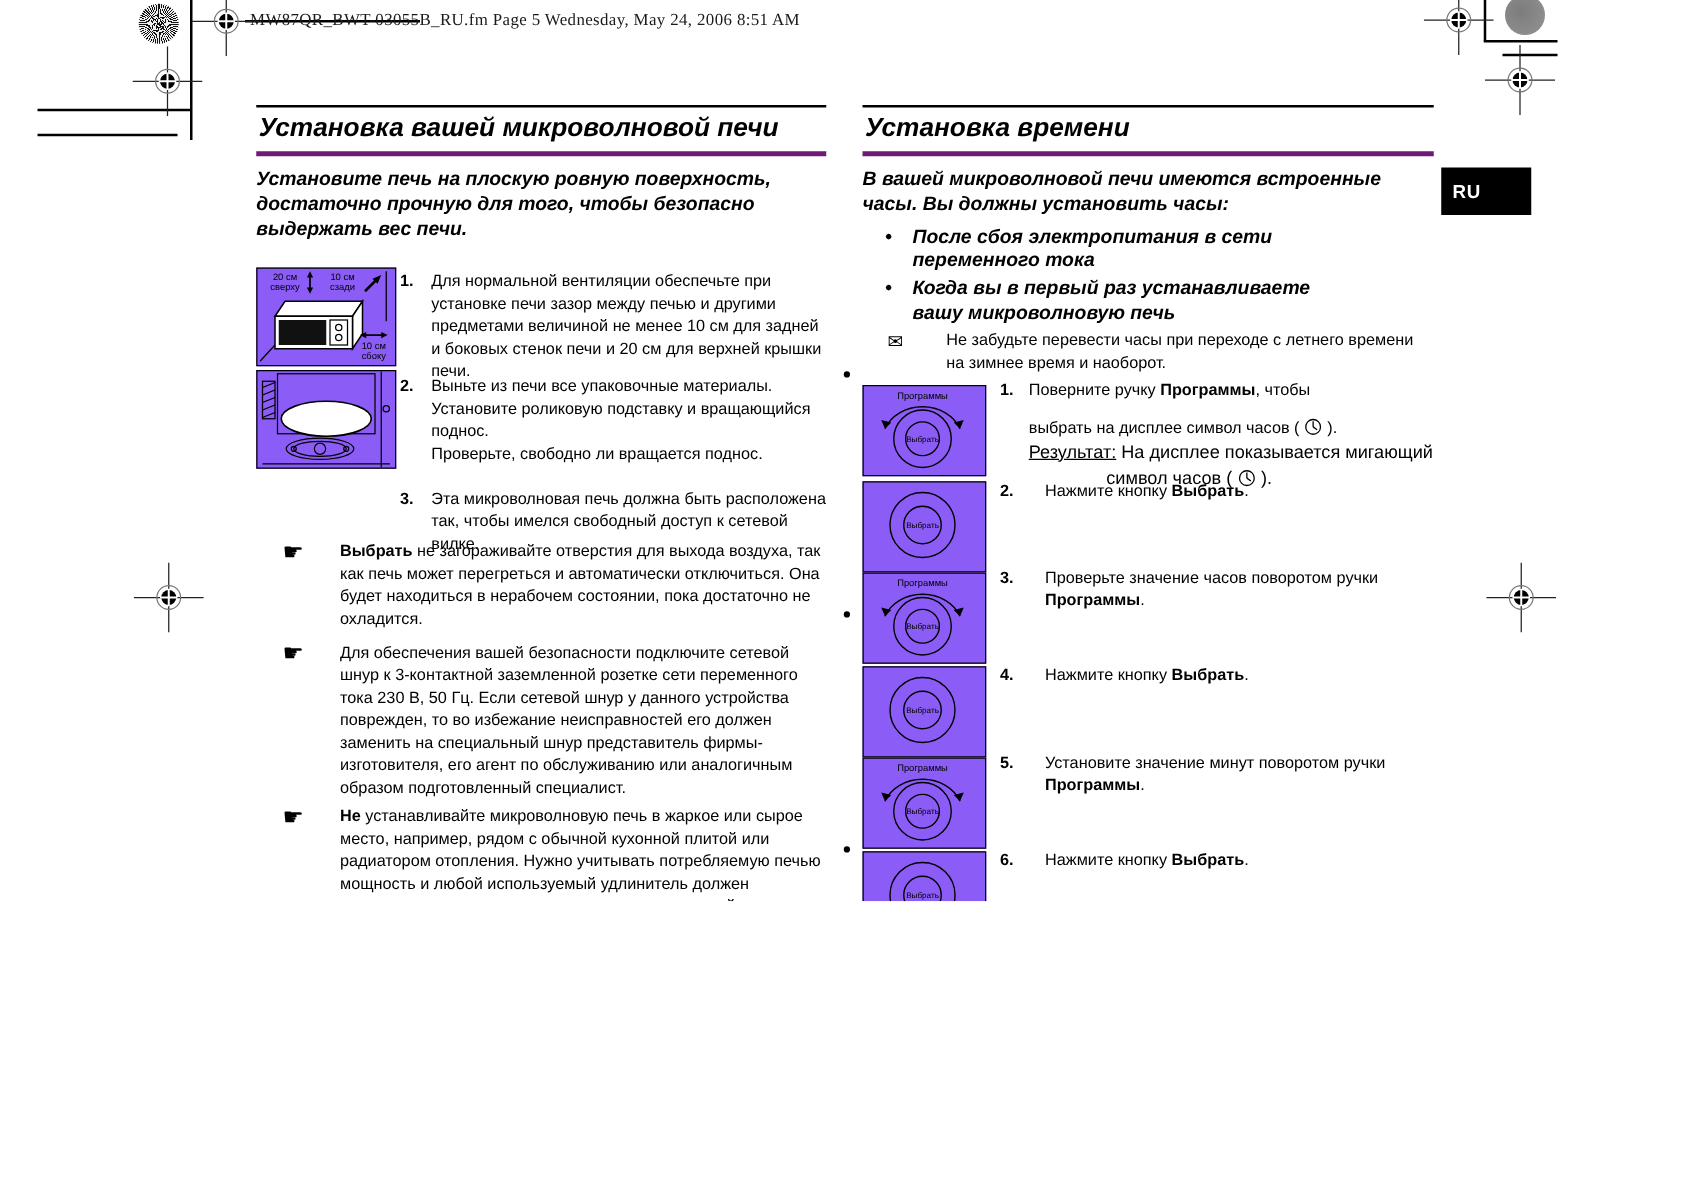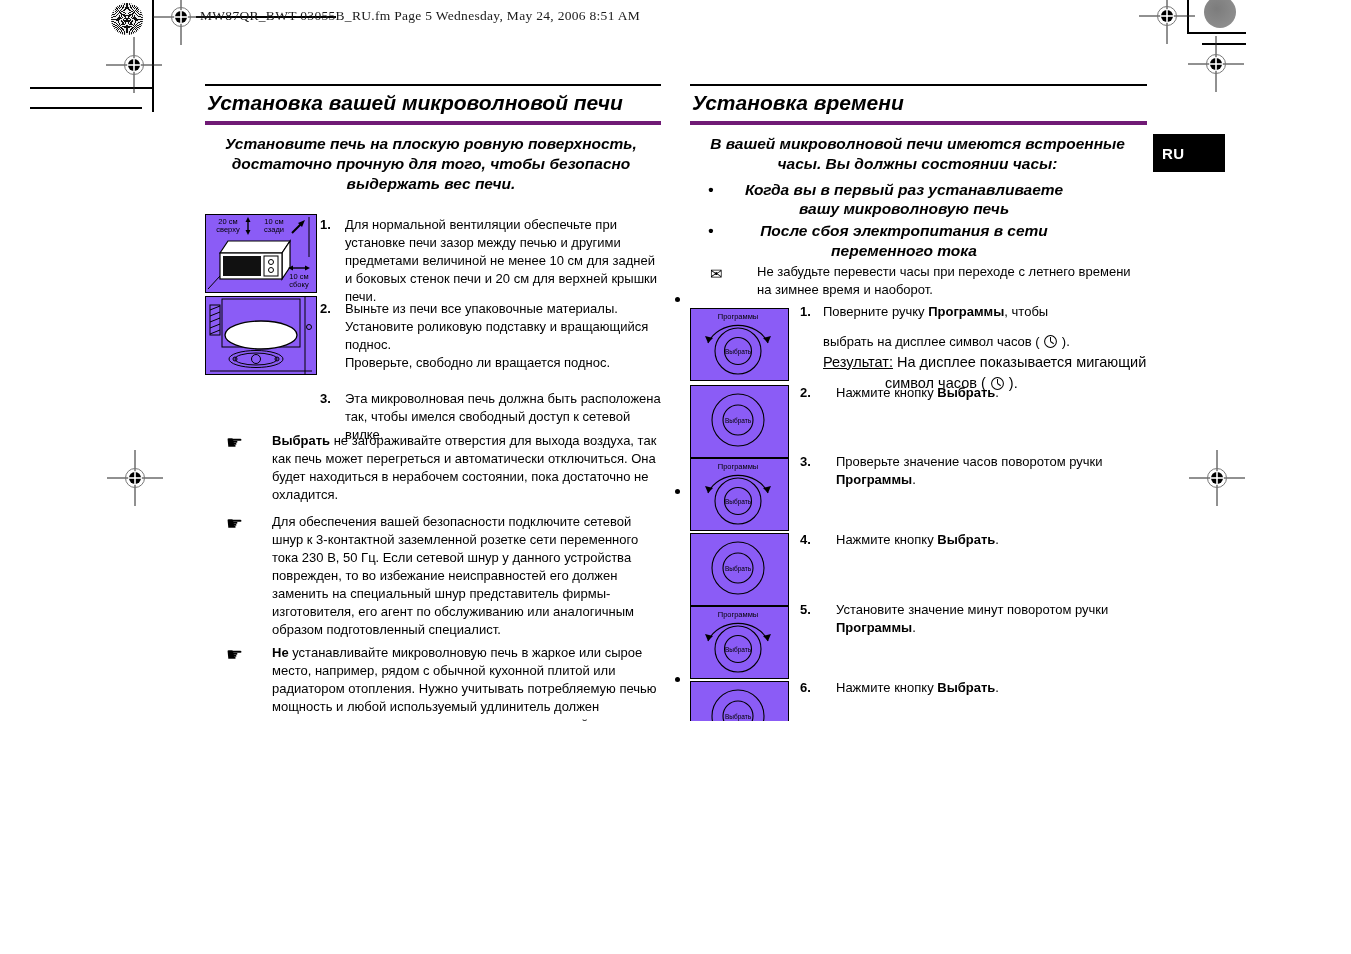--- a/index.html
+++ b/index.html
@@ -11,21 +11,21 @@
   .starburst{position:absolute;width:32px;height:32px;border-radius:50%;
              background:repeating-conic-gradient(#111 0deg 3deg,#eee 3deg 7deg);}
   .graydot{position:absolute;width:32px;height:32px;border-radius:50%;
            background:radial-gradient(circle at 40% 40%, #7c7c7c, #949494);}
   .straydot{position:absolute;width:5px;height:5px;border-radius:50%;background:#000;}
   .doc-header{position:absolute;left:200px;top:8px;font-family:"Liberation Serif",serif;
               font-size:13.5px;letter-spacing:.3px;color:#1a1a1a;white-space:nowrap;}
   .title-block{position:absolute;border-top:2px solid #000;border-bottom:4px solid #701a75;
                padding:4px 2px 5px 2px;}
   .col-title{font-weight:bold;font-style:italic;font-size:21px;line-height:26px;}
-  .intro{position:absolute;font-weight:bold;font-style:italic;font-size:15.5px;line-height:1.28;text-align:center;}
+  .intro{position:absolute;font-weight:bold;font-style:italic;font-size:15.5px;line-height:1.28;}
   .bullets{margin:6px 0 0 0;padding:0;list-style:none;}
   .bullets li{position:relative;margin:2px 0 2px 40px;width:348px;}
   .bullets li::before{content:"•";position:absolute;left:-22px;top:0;}
   .imgbox{position:absolute;border:1.5px solid #000;background:#8b5cf6;}
   .lstep{position:absolute;left:320px;display:flex;font-size:13px;line-height:1.38;}
   .lstep .num{font-weight:bold;width:25px;flex:none;}
   .lstep .txt{width:318px;}
   .preline{white-space:pre-line;}
   .lnote{position:absolute;left:226px;display:flex;font-size:13px;line-height:1.38;}
   .lnote .ic{width:46px;flex:none;font-size:19px;line-height:1;padding-top:1px;}
@@ -265,24 +265,24 @@
   <div class="lnote" style="top:644px">
     <span class="ic">☛</span>
     <span class="txt"><b>Не</b><span> устанавливайте микроволновую печь в жаркое или сырое место, например, рядом с обычной кухонной плитой или радиатором отопления. Нужно учитывать потребляемую печью мощность и любой используемый удлинитель должен соответствовать такому же стандарту, что и сетевой шнур, поставляемый с печью. Перед первым использованием вашей микроволновой печи протрите внутренние поверхности и уплотнитель дверцы влажной тряпкой.</span></span>
   </div>
 
   <div class="title-block" style="left:690px;top:84px;width:453px">
     <div class="col-title">Установка времени</div>
   </div>
 
   <div class="intro" style="left:690px;top:134px;width:455px">
-    <span>В вашей микроволновой печи имеются встроенные часы. Вы должны состоянии часы:</span>
+    <span>В вашей микроволновой печи имеются встроенные часы. Вы должны установить часы:</span>
     <ul class="bullets">
+      <li>После сбоя электропитания в сети переменного тока</li>
       <li>Когда вы в первый раз устанавливаете вашу микроволновую печь</li>
-      <li>После сбоя электропитания в сети переменного тока</li>
     </ul>
   </div>
 
   <div class="envnote" style="top:263px">
     <span class="ic">✉</span>
     <span class="txt">Не забудьте перевести часы при переходе с летнего времени на зимнее время и наоборот.</span>
   </div>
 
   <div class="imgbox" style="left:690px;top:308px;width:97px;height:71px">
     <svg class="knob-svg" width="94" height="68" viewBox="0 0 94 68">

